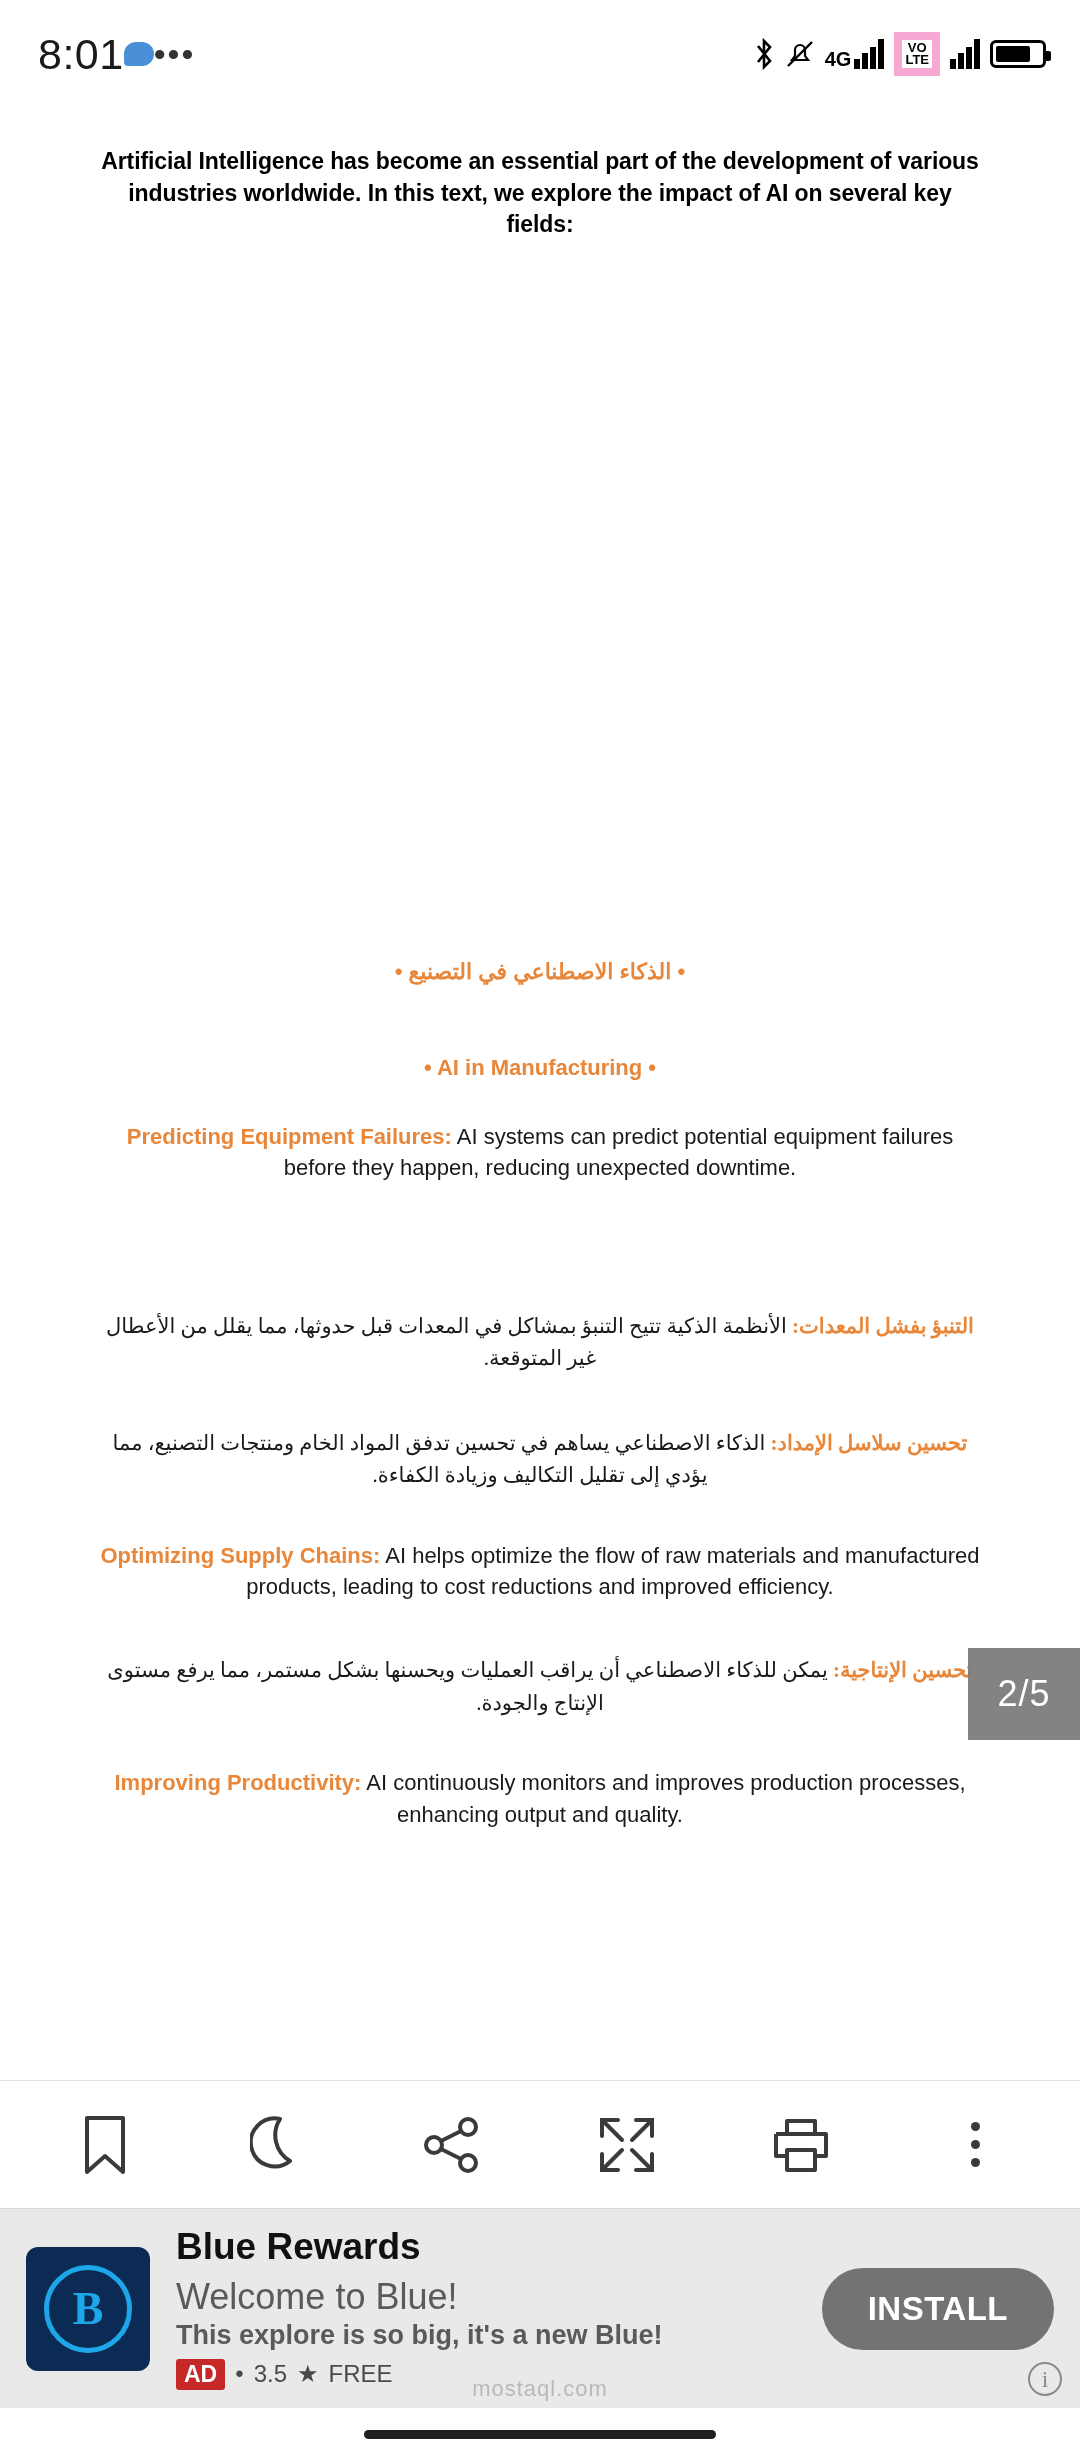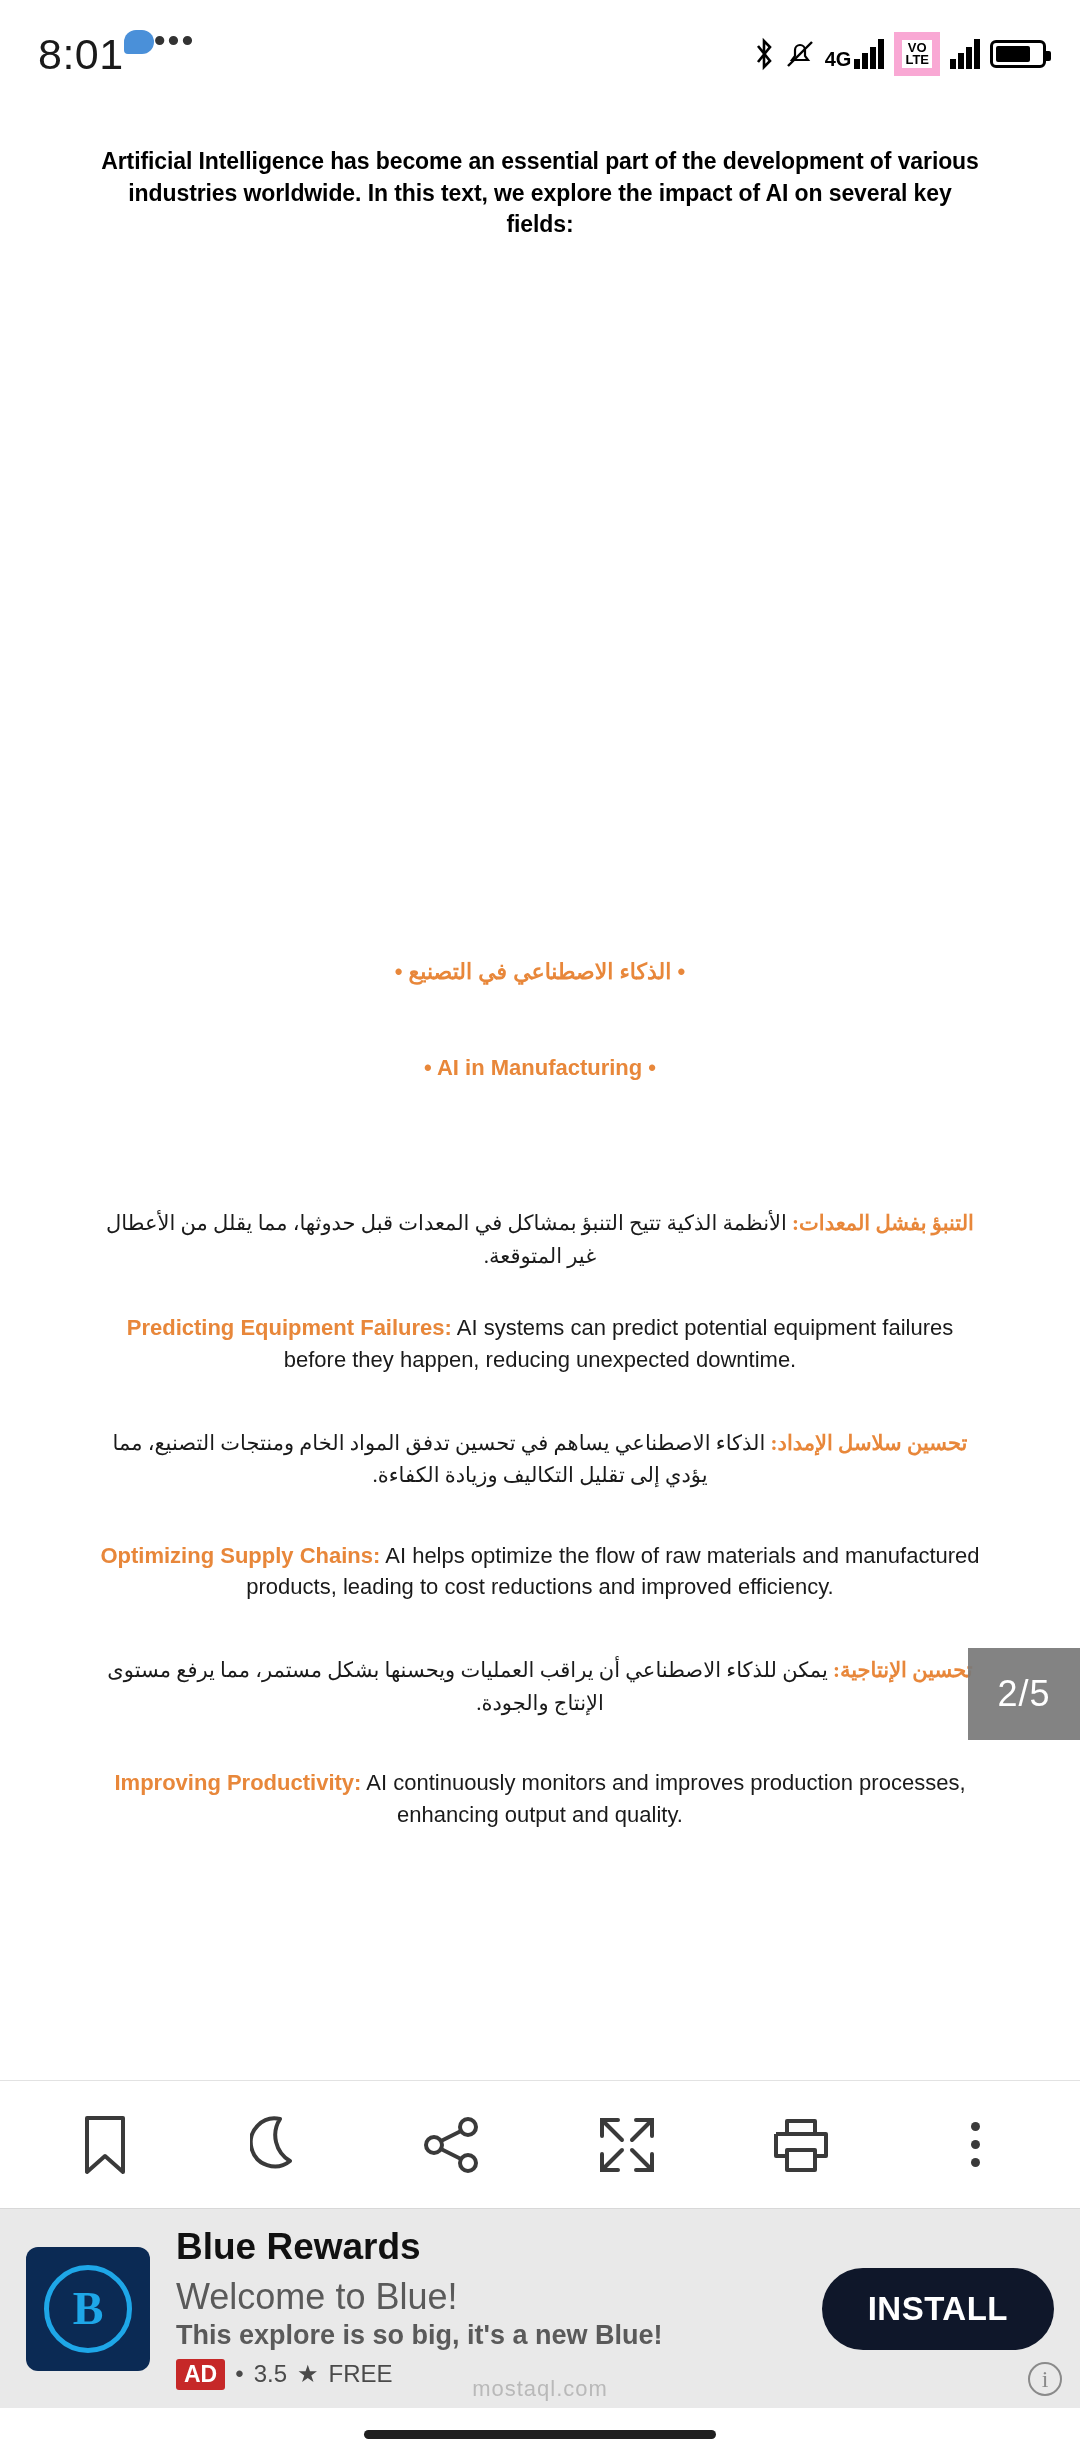--- a/index.html
+++ b/index.html
@@ -24,20 +24,21 @@
     height: 108px;
     flex: 0 0 108px;
     display: flex;
     align-items: center;
     justify-content: space-between;
     padding: 0 34px 0 38px;
     background: #ffffff;
   }
   .status-left {
     display: flex;
+    align-items: center;
   }
   .status-time {
     font-size: 43px;
     font-weight: 400;
     color: #1a1a1a;
     letter-spacing: 0.5px;
   }
   .chat-bubble {
     width: 30px;
     height: 24px;
@@ -280,21 +281,21 @@
   .ad-badge {
     background: #c62828;
     color: #fff;
     font-size: 23px;
     font-weight: bold;
     padding: 2px 8px;
     border-radius: 3px;
   }
   .ad-install {
     flex: 0 0 auto;
-    background: #0f172a;
+    background: #737373;
     color: #fff;
     font-size: 33px;
     font-weight: bold;
     padding: 22px 46px;
     border-radius: 48px;
     border: none;
     letter-spacing: 0.5px;
   }
   .ad-info {
     position: absolute;
@@ -383,25 +384,25 @@
   <div class="doc-area">
     <div class="doc-inner">
 
       <div class="doc-heading">Artificial Intelligence has become an essential part of the development of various industries worldwide. In this text, we explore the impact of AI on several key fields:</div>
 
       <div class="spacer-block"></div>
 
       <div class="section-ar">• الذكاء الاصطناعي في التصنيع •</div>
       <div class="section-en">• AI in Manufacturing •</div>
 
+      <div class="para para-en gap-en">
+        <b>Predicting Equipment Failures:</b><span> AI systems can predict potential equipment failures before they happen, reducing unexpected downtime.</span>
+      </div>
       <div class="para para-ar gap-ar">
         <b>التنبؤ بفشل المعدات:</b><span> الأنظمة الذكية تتيح التنبؤ بمشاكل في المعدات قبل حدوثها، مما يقلل من الأعطال غير المتوقعة.</span>
-      </div>
-      <div class="para para-en gap-en">
-        <b>Predicting Equipment Failures:</b><span> AI systems can predict potential equipment failures before they happen, reducing unexpected downtime.</span>
       </div>
 
       <div class="para para-ar gap-ar2">
         <b>تحسين سلاسل الإمداد:</b><span> الذكاء الاصطناعي يساهم في تحسين تدفق المواد الخام ومنتجات التصنيع، مما يؤدي إلى تقليل التكاليف وزيادة الكفاءة.</span>
       </div>
       <div class="para para-en gap-en2">
         <b>Optimizing Supply Chains:</b><span> AI helps optimize the flow of raw materials and manufactured products, leading to cost reductions and improved efficiency.</span>
       </div>
 
       <div class="para para-ar gap-ar2">

